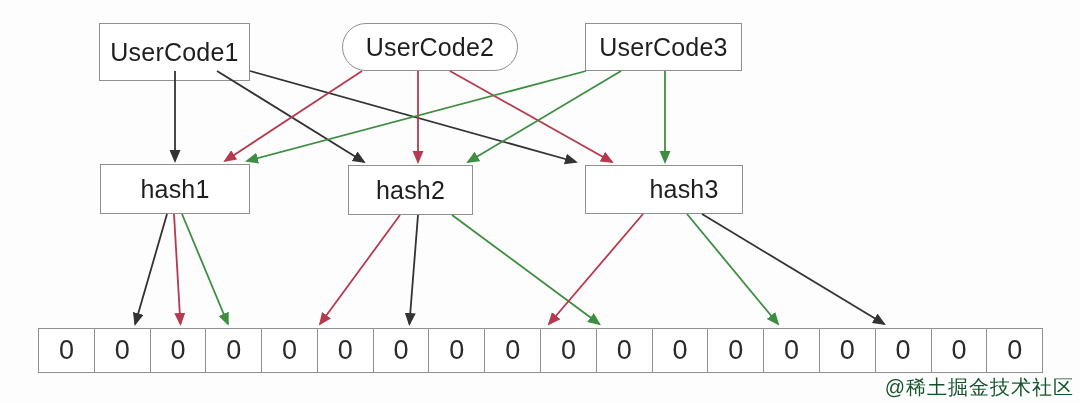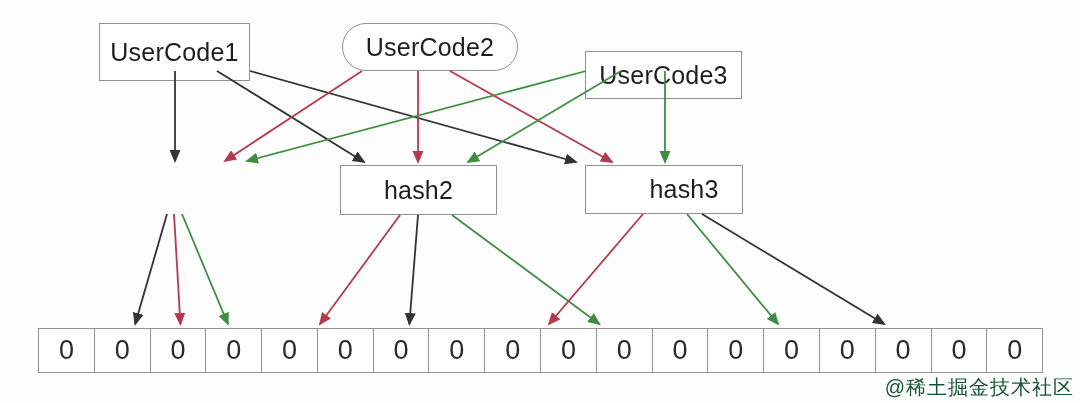--- a/index.html
+++ b/index.html
@@ -7,23 +7,23 @@
     position:relative;width:1080px;height:403px;overflow:hidden;
     background:#fdfdfd;font-family:"Liberation Sans",sans-serif;
   }
   .node{
     position:absolute;box-sizing:border-box;display:flex;align-items:center;justify-content:center;
     background:#ffffff;border:1.5px solid #909090;color:#1e1e1e;font-size:25px;z-index:1;
     letter-spacing:0.2px;
   }
   #uc1{left:99px; top:23px; width:151px;height:58px;}
   #uc2{left:342px;top:23px; width:176px;height:48px;border-radius:24px;}
-  #uc3{left:585px;top:23px; width:157px;height:48px;margin-top:28px;}
+  #uc3{left:585px;top:23px; width:157px;height:48px;}
   #h1 {left:100px;top:164px;width:150px;height:50px;}
-  #h2 {left:340px;top:165px;width:157px;height:50px;}
+  #h2 {left:348px;top:165px;width:125px;height:50px;}
   #h3 {left:585px;top:165px;width:158px;height:49px;padding-left:40px;}
   #bit-array{
     position:absolute;left:38px;top:328px;width:1005px;height:45px;box-sizing:border-box;
     display:flex;border:1.5px solid #909090;background:#ffffff;z-index:1;
   }
   .bit-cell{
     flex:1;display:flex;align-items:center;justify-content:center;
     border-left:1.5px solid #909090;font-size:27px;color:#2a2a2a;
   }
   .bit-cell:first-child{border-left:none;}
@@ -35,20 +35,21 @@
 </style>
 </head>
 <body>
 
 <div class="stage">
 
   <div class="node" id="uc1">UserCode1</div>
   <div class="node" id="uc2">UserCode2</div>
   <div class="node" id="uc3">UserCode3</div>
 
+  <div class="node" id="h1">hash1</div>
   <div class="node" id="h2">hash2</div>
   <div class="node" id="h3">hash3</div>
 
   <div id="bit-array">
       <div class="bit-cell">0</div>
       <div class="bit-cell">0</div>
       <div class="bit-cell">0</div>
       <div class="bit-cell">0</div>
       <div class="bit-cell">0</div>
       <div class="bit-cell">0</div>

